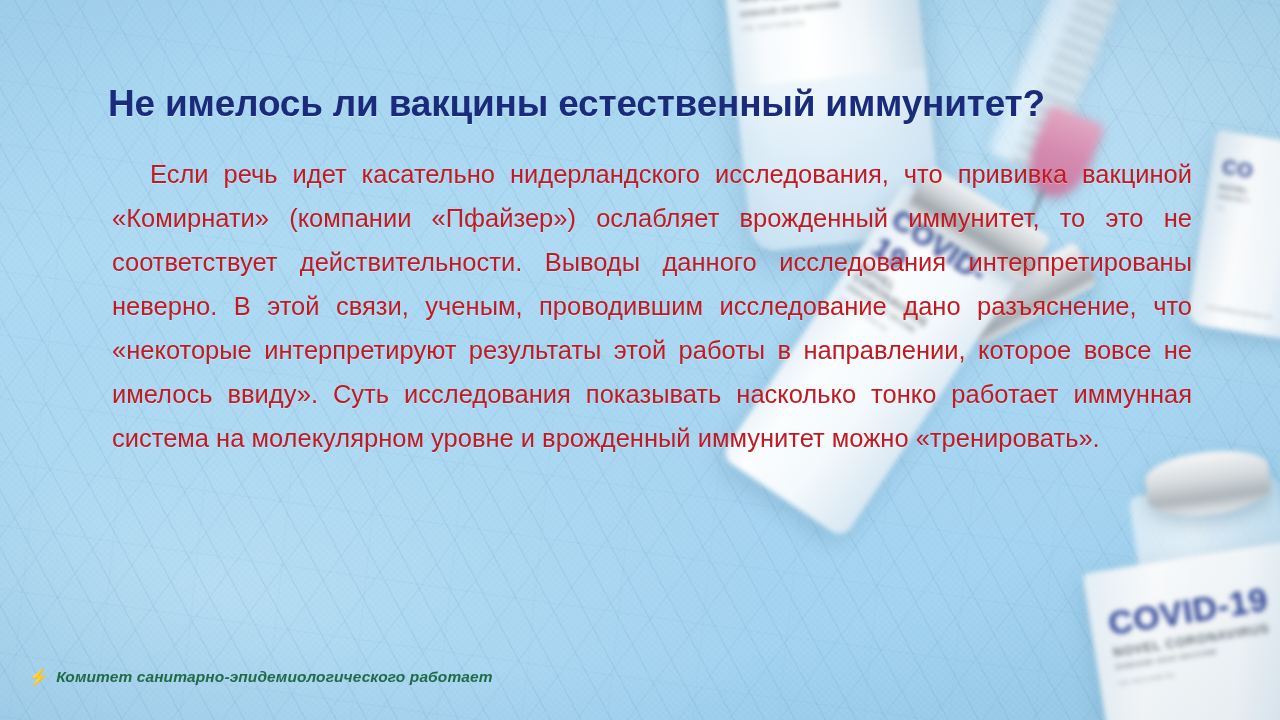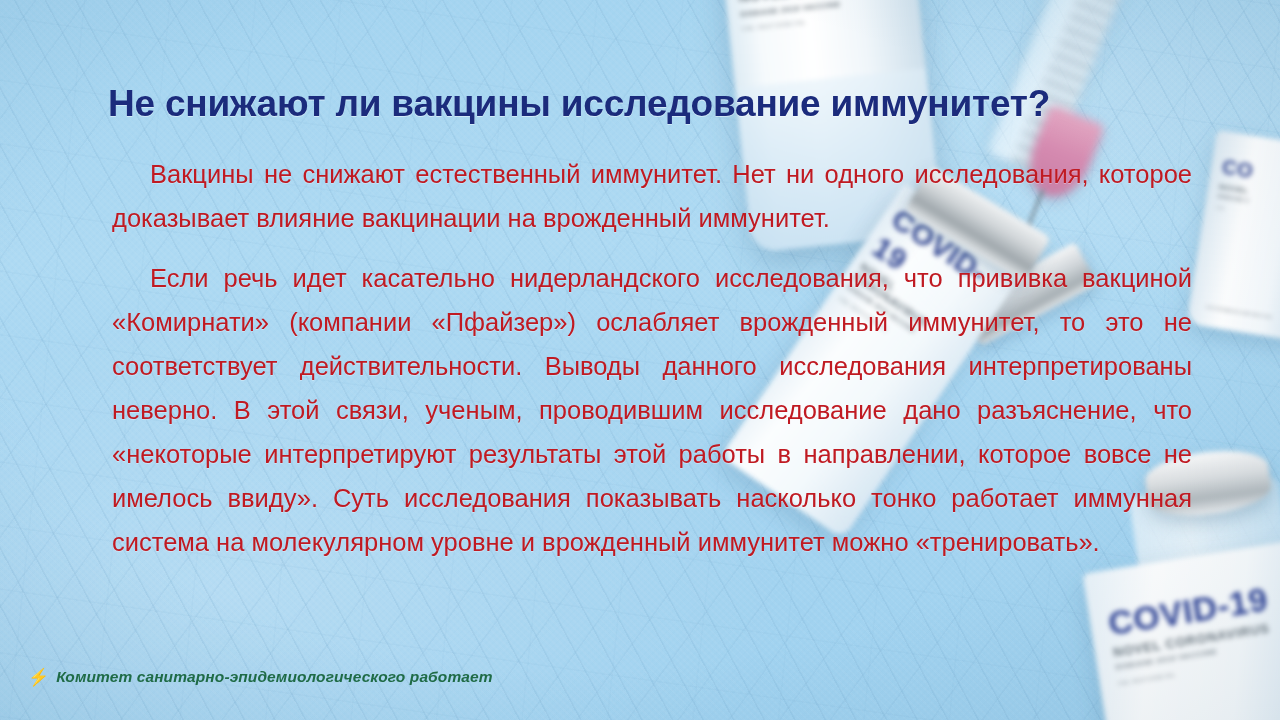--- a/index.html
+++ b/index.html
@@ -295,24 +295,23 @@
       <div class="l2">NOVEL CORONAVIRUS</div>
       <div class="l3">DISEASE 2019 VACCINE</div>
       <div class="l4">5 ML / MULTI DOSE VIAL</div>
     </div>
   </div>
   <div class="prop vial-br-cap blur-soft"></div>
 
   <div class="bg-vignette"></div>
 
   <div class="content">
-    <h1 class="slide-title">Не снижают ли вакцины исследование иммунитет?</h1>
+    <h1 class="slide-title">Не имелось ли вакцины естественный иммунитет?</h1>
 
     <div class="body-block">
-      <p>Вакцины не снижают естественный иммунитет. Нет ни одного исследования, которое доказывает влияние вакцинации на врожденный иммунитет.</p>
       <p>Если речь идет касательно нидерландского исследования, что прививка вакциной «Комирнати» (компании «Пфайзер») ослабляет врожденный иммунитет, то это не соответствует действительности. Выводы данного исследования интерпретированы неверно. В этой связи, ученым, проводившим исследование дано разъяснение, что «некоторые интерпретируют результаты этой работы в направлении, которое вовсе не имелось ввиду». Суть исследования показывать насколько тонко работает иммунная система на молекулярном уровне и врожденный иммунитет можно «тренировать».</p>
     </div>
 
     <div class="footer">
       <span class="bolt">⚡</span>
       <span>Комитет санитарно-эпидемиологического работает</span>
     </div>
   </div>
 
 </div>

